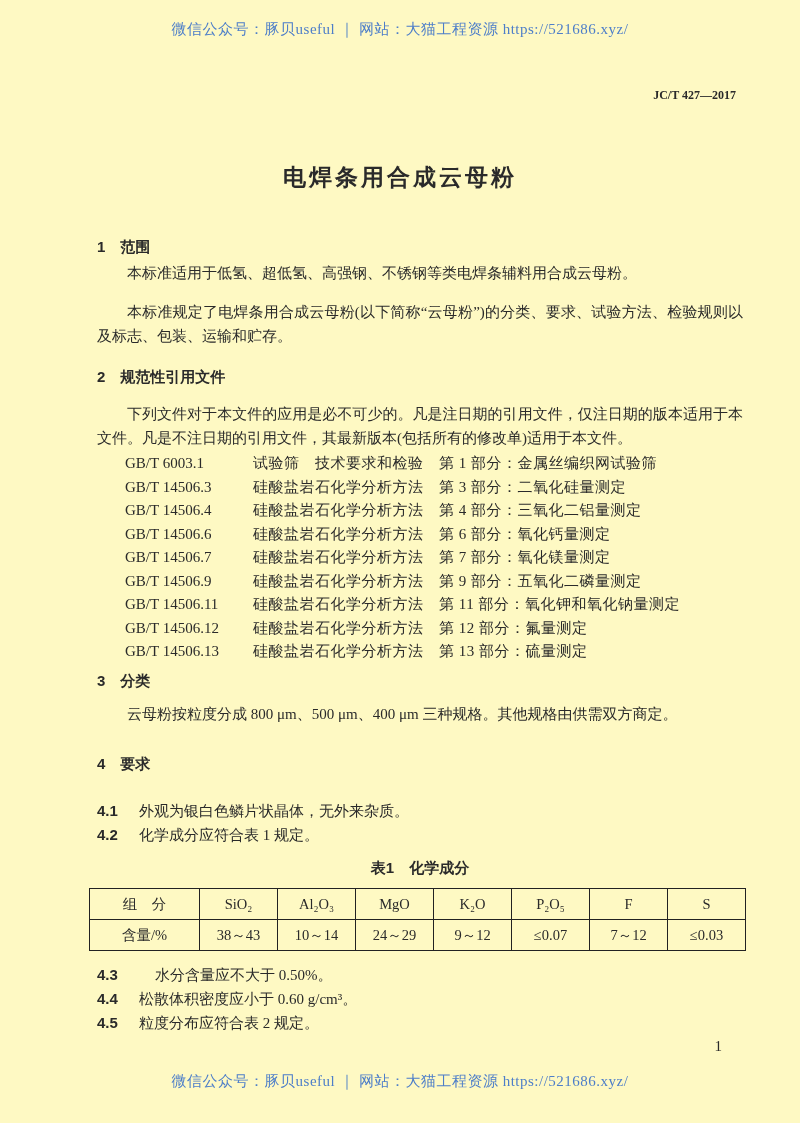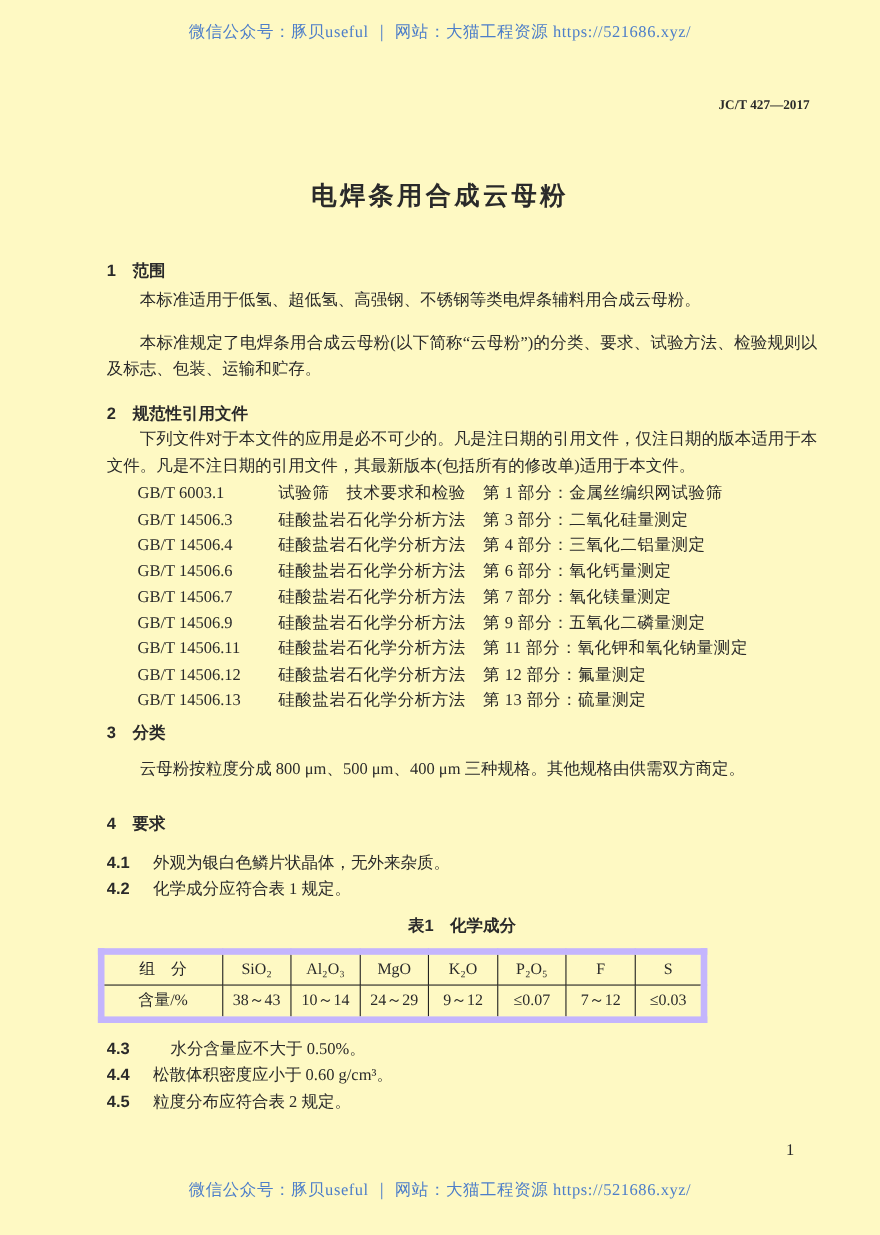--- a/index.html
+++ b/index.html
@@ -59,55 +59,55 @@
     line-height: 23px;
   }
   .h-s1 { margin-top: 7px; }
   .para {
     text-indent: 2em;
     text-align: justify;
   }
   .s1p1 { margin-top: 15px; }
   .s1p2 { margin-top: 3px; }
   .h-s2 { margin-top: 17px; }
-  .s2p1 { }
+  .s2p1 { margin-top: 14px; }
   .ref-list { margin-top: 2px; padding-left: 28px; }
   .ref-row {
     display: flex;
     line-height: 23.5px;
     white-space: nowrap;
   }
   .ref-code { width: 128px; flex: none; }
   .ref-title { letter-spacing: 0.5px; }
   .h-s3 { margin-top: 5px; }
   .s3p1 { margin-top: 10px; }
   .h-s4 { margin-top: 26px; }
   .req-item { display: flex; line-height: 24px; }
-  .req-first { margin-top: 12px; }
+  .req-first { margin-top: 24px; }
   .req-after-table { margin-top: 12px; gap: 16px; }
   .req-num {
     font-family: "Liberation Sans", "DejaVu Sans", sans-serif;
     font-weight: bold;
     width: 42px;
     flex: none;
   }
   .table-caption {
     margin-top: 9px;
     text-align: center;
     font-family: "Liberation Sans", "DejaVu Sans", sans-serif;
     font-weight: bold;
     font-size: 15px;
     line-height: 24px;
   }
   table.chem {
     margin-top: 8px;
     margin-left: -8px;
-    width: 554px;
+    width: 657px;
     border-collapse: collapse;
-    border: 6px solid #c4b5fd;
+    border: 1px solid #c4b5fd;
     table-layout: fixed;
   }
   table.chem th, table.chem td {
     border: 1px solid #222;
     height: 31px;
     text-align: center;
     vertical-align: middle;
     font-weight: normal;
     font-size: 14.5px;
     font-family: "Liberation Serif", "DejaVu Serif", serif;

